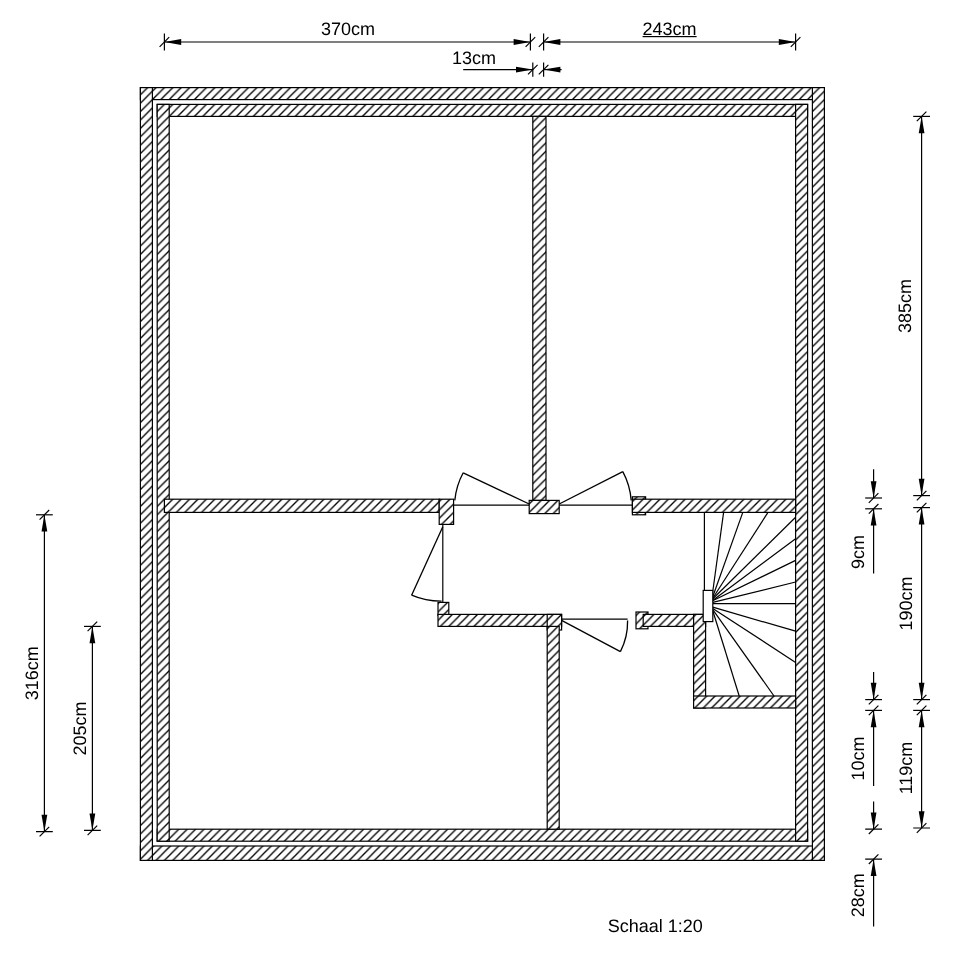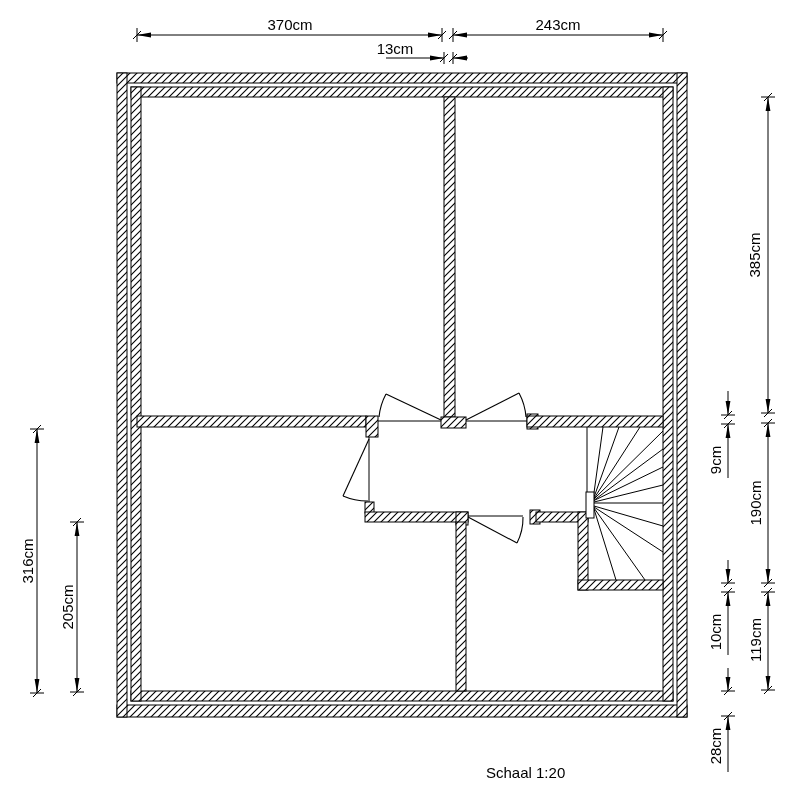--- a/index.html
+++ b/index.html
@@ -7,21 +7,21 @@
     position:relative;width:800px;height:796px;background:#ffffff;
     font-family:"Liberation Sans",sans-serif;color:#000;overflow:hidden;
   }
   .canvas svg{position:absolute;left:0;top:0;}
   .dim-label{
     position:absolute;font-size:15px;line-height:16px;text-align:center;
     white-space:nowrap;color:#000;
   }
   .rot{transform:rotate(-90deg);transform-origin:center center;}
   .scale-label{
-    position:absolute;font-size:15px;line-height:17px;color:#000;
+    position:absolute;font-size:15px;line-height:17px;text-align:center;color:#000;
   }
 </style>
 </head>
 <body>
 
 <div class="canvas">
 
   <svg width="800" height="796" viewBox="0 0 800 796">
     <defs>
       <pattern id="hatch" width="7" height="7" patternUnits="userSpaceOnUse">
@@ -198,21 +198,21 @@
         <path d="M768,690 L765.6,676 L770.4,676 Z"></path>
       <path d="M37,429 L34.6,443 L39.4,443 Z"></path>
         <path d="M37,693 L34.6,679 L39.4,679 Z"></path>
       <path d="M77,522 L74.6,536 L79.4,536 Z"></path>
         <path d="M77,692 L74.6,678 L79.4,678 Z"></path>
     </g>
   </svg>
 
   <div class="dim-label" style="left:250px;top:17px;width:80px;">370cm</div>
   <div class="dim-label" style="left:365px;top:41px;width:60px;">13cm</div>
-  <div class="dim-label" style="left:518px;top:17px;width:80px;">243cm</div>
+  <div class="dim-label" style="left:518px;top:17px;width:80px;text-decoration:underline;">243cm</div>
 
   <div class="dim-label rot" style="left:715px;top:247px;width:80px;">385cm</div>
   <div class="dim-label rot" style="left:676px;top:452px;width:80px;">9cm</div>
   <div class="dim-label rot" style="left:716px;top:495px;width:80px;">190cm</div>
   <div class="dim-label rot" style="left:676px;top:624px;width:80px;">10cm</div>
   <div class="dim-label rot" style="left:716px;top:632px;width:80px;">119cm</div>
   <div class="dim-label rot" style="left:676px;top:738px;width:80px;">28cm</div>
 
   <div class="dim-label rot" style="left:-12px;top:553px;width:80px;">316cm</div>
   <div class="dim-label rot" style="left:28px;top:599px;width:80px;">205cm</div>

